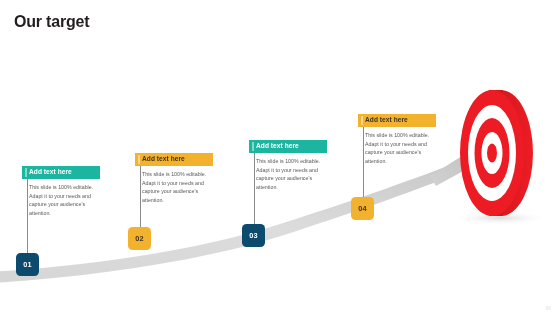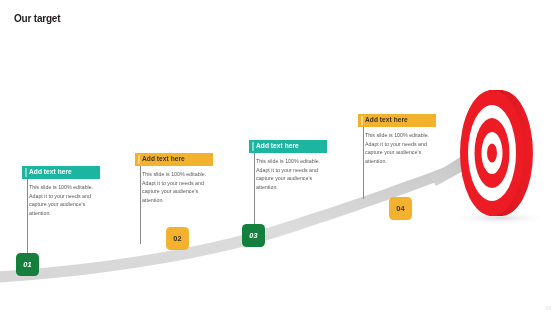--- a/index.html
+++ b/index.html
@@ -16,21 +16,21 @@
     height: 315px;
     background: #ffffff;
     overflow: hidden;
   }
 
   
   #slide-title {
     position: absolute;
     left: 14px;
     top: 13px;
-    font-size: 10px;
+    font-size: 16px;
     font-weight: bold;
     color: #231f20;
     letter-spacing: -0.2px;
     white-space: nowrap;
   }
 
   
   #graphic {
     position: absolute;
     left: 0;
@@ -97,22 +97,22 @@
     width: 23px;
     height: 23px;
     border-radius: 4.5px;
     display: flex;
     align-items: center;
     justify-content: center;
     font-size: 7.3px;
     font-weight: bold;
     letter-spacing: 0.2px;
   }
-  .badge.teal-b { background: #15803d; color: #ffffff; font-style: italic; }
-  .badge.orange-b { background: #f2b22e; color: #3d3223; margin-left: 38px; }
+  .badge.teal-b { background: #0c4a6e; color: #ffffff; }
+  .badge.orange-b { background: #f2b22e; color: #3d3223; }
 
   
   #footer-page {
     position: absolute;
     right: 9px;
     bottom: 4px;
     font-size: 5px;
     color: #e2e2e2;
   }
 </style>

